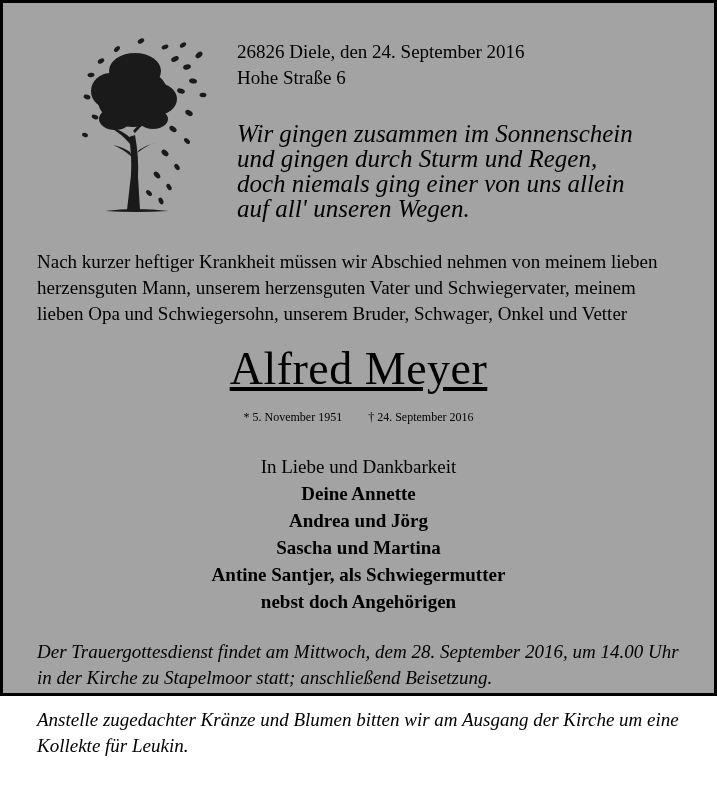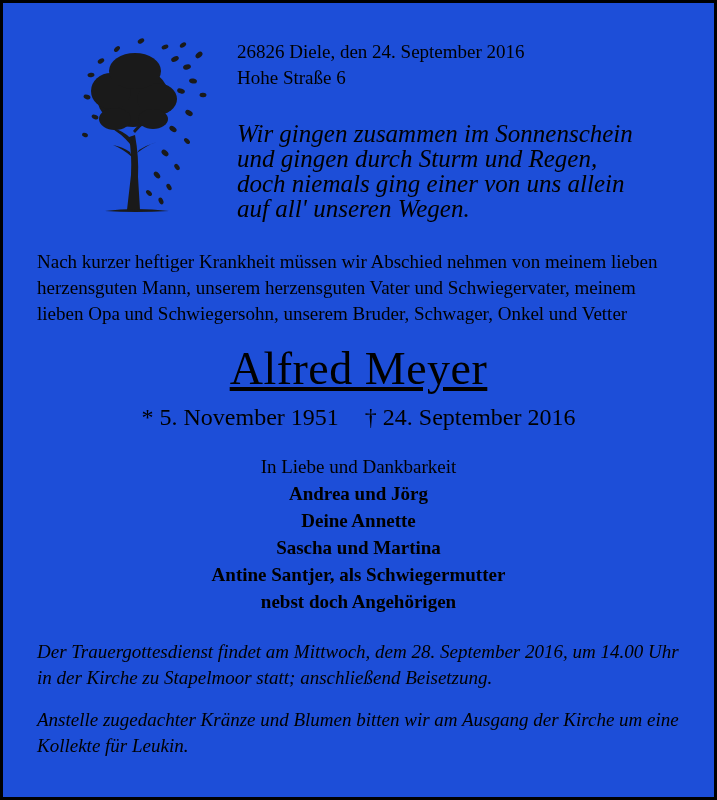--- a/index.html
+++ b/index.html
@@ -10,24 +10,24 @@
   body {
     width: 717px;
     height: 800px;
     font-family: "Liberation Serif", serif;
     color: #000000;
     overflow: hidden;
   }
   .obituary {
     box-sizing: border-box;
     width: 717px;
-    height: 800px;
+    height: 696px;
     border: 3px solid #000000;
     padding: 22px 34px 0 34px;
-    background: #1d4ed8;
+    background: #a3a3a3;
     position: relative;
   }
   .top-area {
     display: flex;
     flex-direction: row;
     align-items: flex-start;
   }
   .tree-wrap {
     width: 200px;
     flex: 0 0 200px;
@@ -63,21 +63,21 @@
   .name {
     text-align: center;
     font-size: 46px;
     line-height: 56px;
     margin-top: 14px;
     letter-spacing: 0.5px;
     text-decoration: underline;
   }
   .dates {
     text-align: center;
-    font-size: 24px;
+    font-size: 12px;
     line-height: 28px;
     margin-top: 6px;
   }
   .dates .sep {
     display: inline-block;
     width: 26px;
   }
   .family {
     text-align: center;
     margin-top: 22px;
@@ -175,22 +175,22 @@
   <div class="intro">Nach kurzer heftiger Krankheit müssen wir Abschied nehmen von meinem lieben herzensguten Mann, unserem herzensguten Vater und Schwiegervater, meinem lieben Opa und Schwiegersohn, unserem Bruder, Schwager, Onkel und Vetter</div>
 
   <div class="name">Alfred Meyer</div>
 
   <div class="dates">
     <span>* 5. November 1951</span><span class="sep"></span><span>† 24. September 2016</span>
   </div>
 
   <div class="family">
     <div class="lead">In Liebe und Dankbarkeit</div>
+    <div class="member">Deine Annette</div>
     <div class="member">Andrea und Jörg</div>
-    <div class="member">Deine Annette</div>
     <div class="member">Sascha und Martina</div>
     <div class="member">Antine Santjer, als Schwiegermutter</div>
     <div class="member">nebst doch Angehörigen</div>
   </div>
 
   <div class="footer">
     <p>Der Trauergottesdienst findet am Mittwoch, dem 28. September 2016, um 14.00 Uhr in der Kirche zu Stapelmoor statt; anschließend Beisetzung.</p>
     <p>Anstelle zugedachter Kränze und Blumen bitten wir am Ausgang der Kirche um eine Kollekte für Leukin.</p>
 
   </div>

